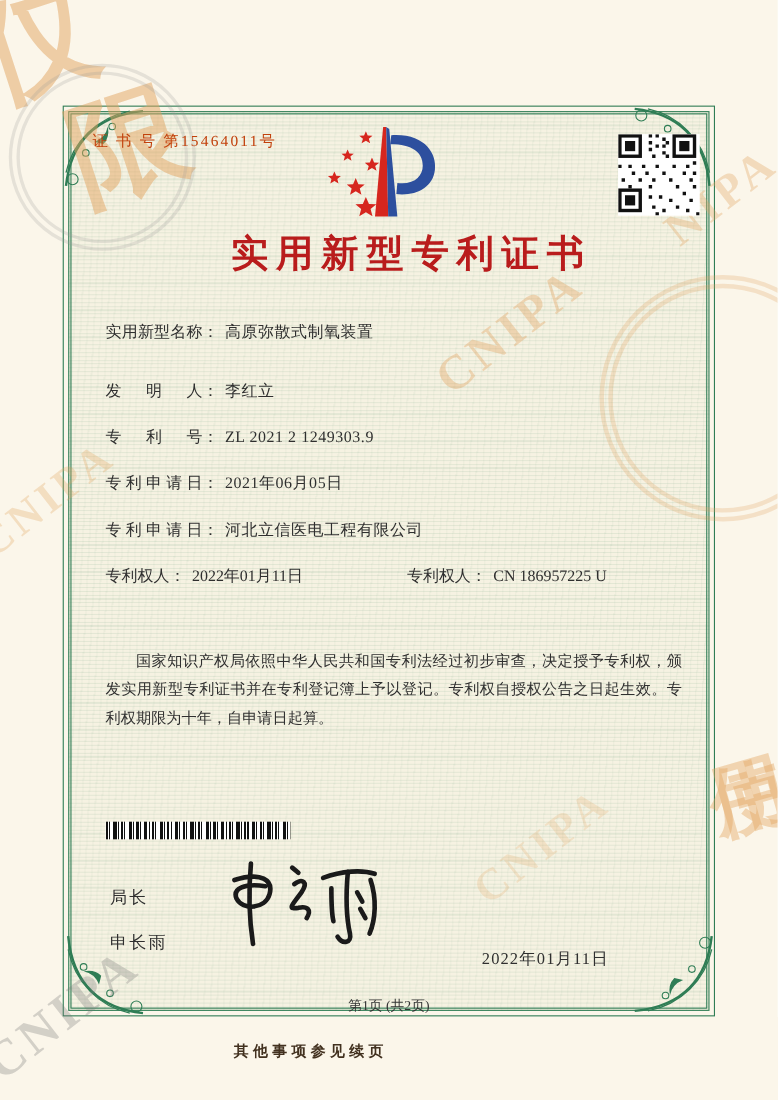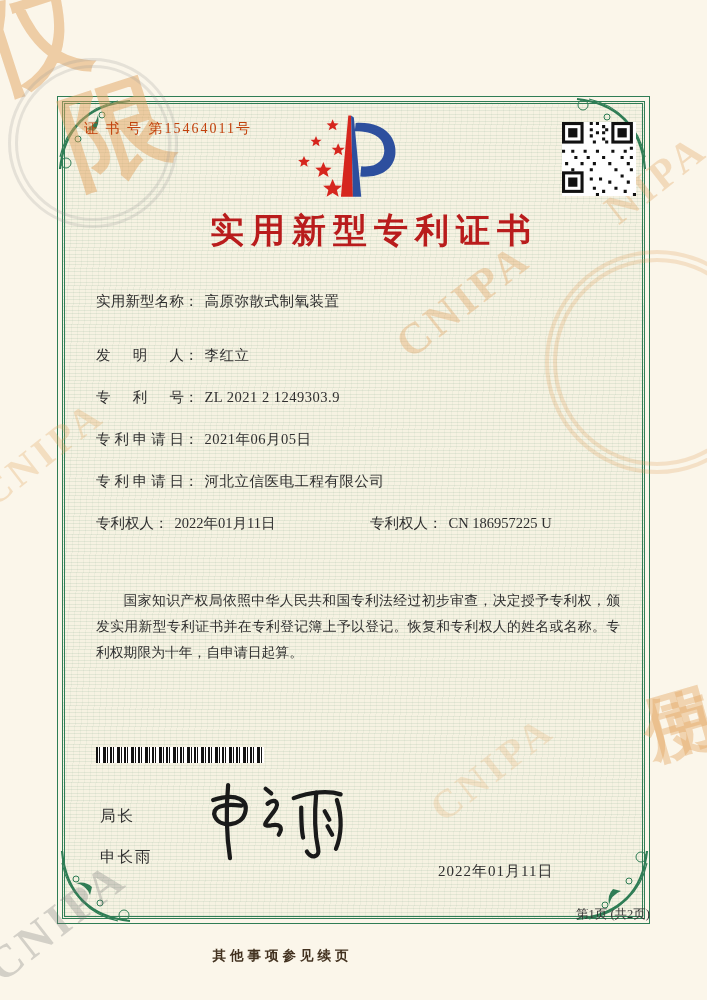--- a/index.html
+++ b/index.html
@@ -71,21 +71,21 @@
   
   .barcode{position:absolute; left:96px; top:747px; width:168px; height:16px; z-index:4;
     background:repeating-linear-gradient(90deg,
       #111 0 2px, #fff 2px 3px, #111 3px 4px, #fff 4px 7px,
       #111 7px 10px, #fff 10px 11px, #111 11px 12px, #fff 12px 14px);
   }
   .director{position:absolute; left:100px; top:806px; z-index:4; font-size:15.5px; letter-spacing:2px;}
   .director .line2{margin-top:20px;}
   .signature{position:absolute; left:200px; top:775px; z-index:5;}
   .issue-date{position:absolute; left:438px; top:862px; z-index:4; font-size:15px; letter-spacing:1px;}
-  .page-footer{position:absolute; left:57px; top:906px; width:593px; text-align:right; z-index:4; font-size:12.5px; color:#333;}
+  .page-footer{position:absolute; left:57px; top:906px; width:593px; text-align:center; z-index:4; font-size:12.5px; color:#333;}
   .continuation{position:absolute; left:0; top:947px; width:565px; text-align:center; z-index:4;
     font-size:13.5px; font-weight:600; letter-spacing:4px; color:#42311f;}
 </style>
 </head>
 <body>
 
 <div class="page">
 
   <div class="wm wm1">仅</div>
   <div class="wm wm2">限</div>
@@ -209,21 +209,21 @@
     </div>
     <div class="field-row">
       <span class="flabel">专利申请日</span><span class="colon">：</span><span class="fvalue">河北立信医电工程有限公司</span>
     </div>
     <div class="grant-row">
       <span class="grant-pair1"><span>专利权人</span><span class="colon">：</span><span>2022年01月11日</span></span><span><span>专利权人</span><span class="colon">：</span><span>CN 186957225 U</span></span>
     </div>
   </div>
 
   <div class="paras">
-    <p>国家知识产权局依照中华人民共和国专利法经过初步审查，决定授予专利权，颁发实用新型专利证书并在专利登记簿上予以登记。恢复和专利权人的姓名或名称。专利权期限为十年，自申请日起算。</p>
+    <p>国家知识产权局依照中华人民共和国专利法经过初步审查，决定授予专利权，颁发实用新型专利证书并在专利登记簿上予以登记。专利权自授权公告之日起生效。专利权期限为十年，自申请日起算。</p>
   </div>
 
   <div class="barcode"></div>
 
   <div class="director">
     <div>局长</div>
     <div class="line2">申长雨</div>
   </div>
 
   <svg class="signature" width="150" height="95" viewBox="0 0 160 100">

